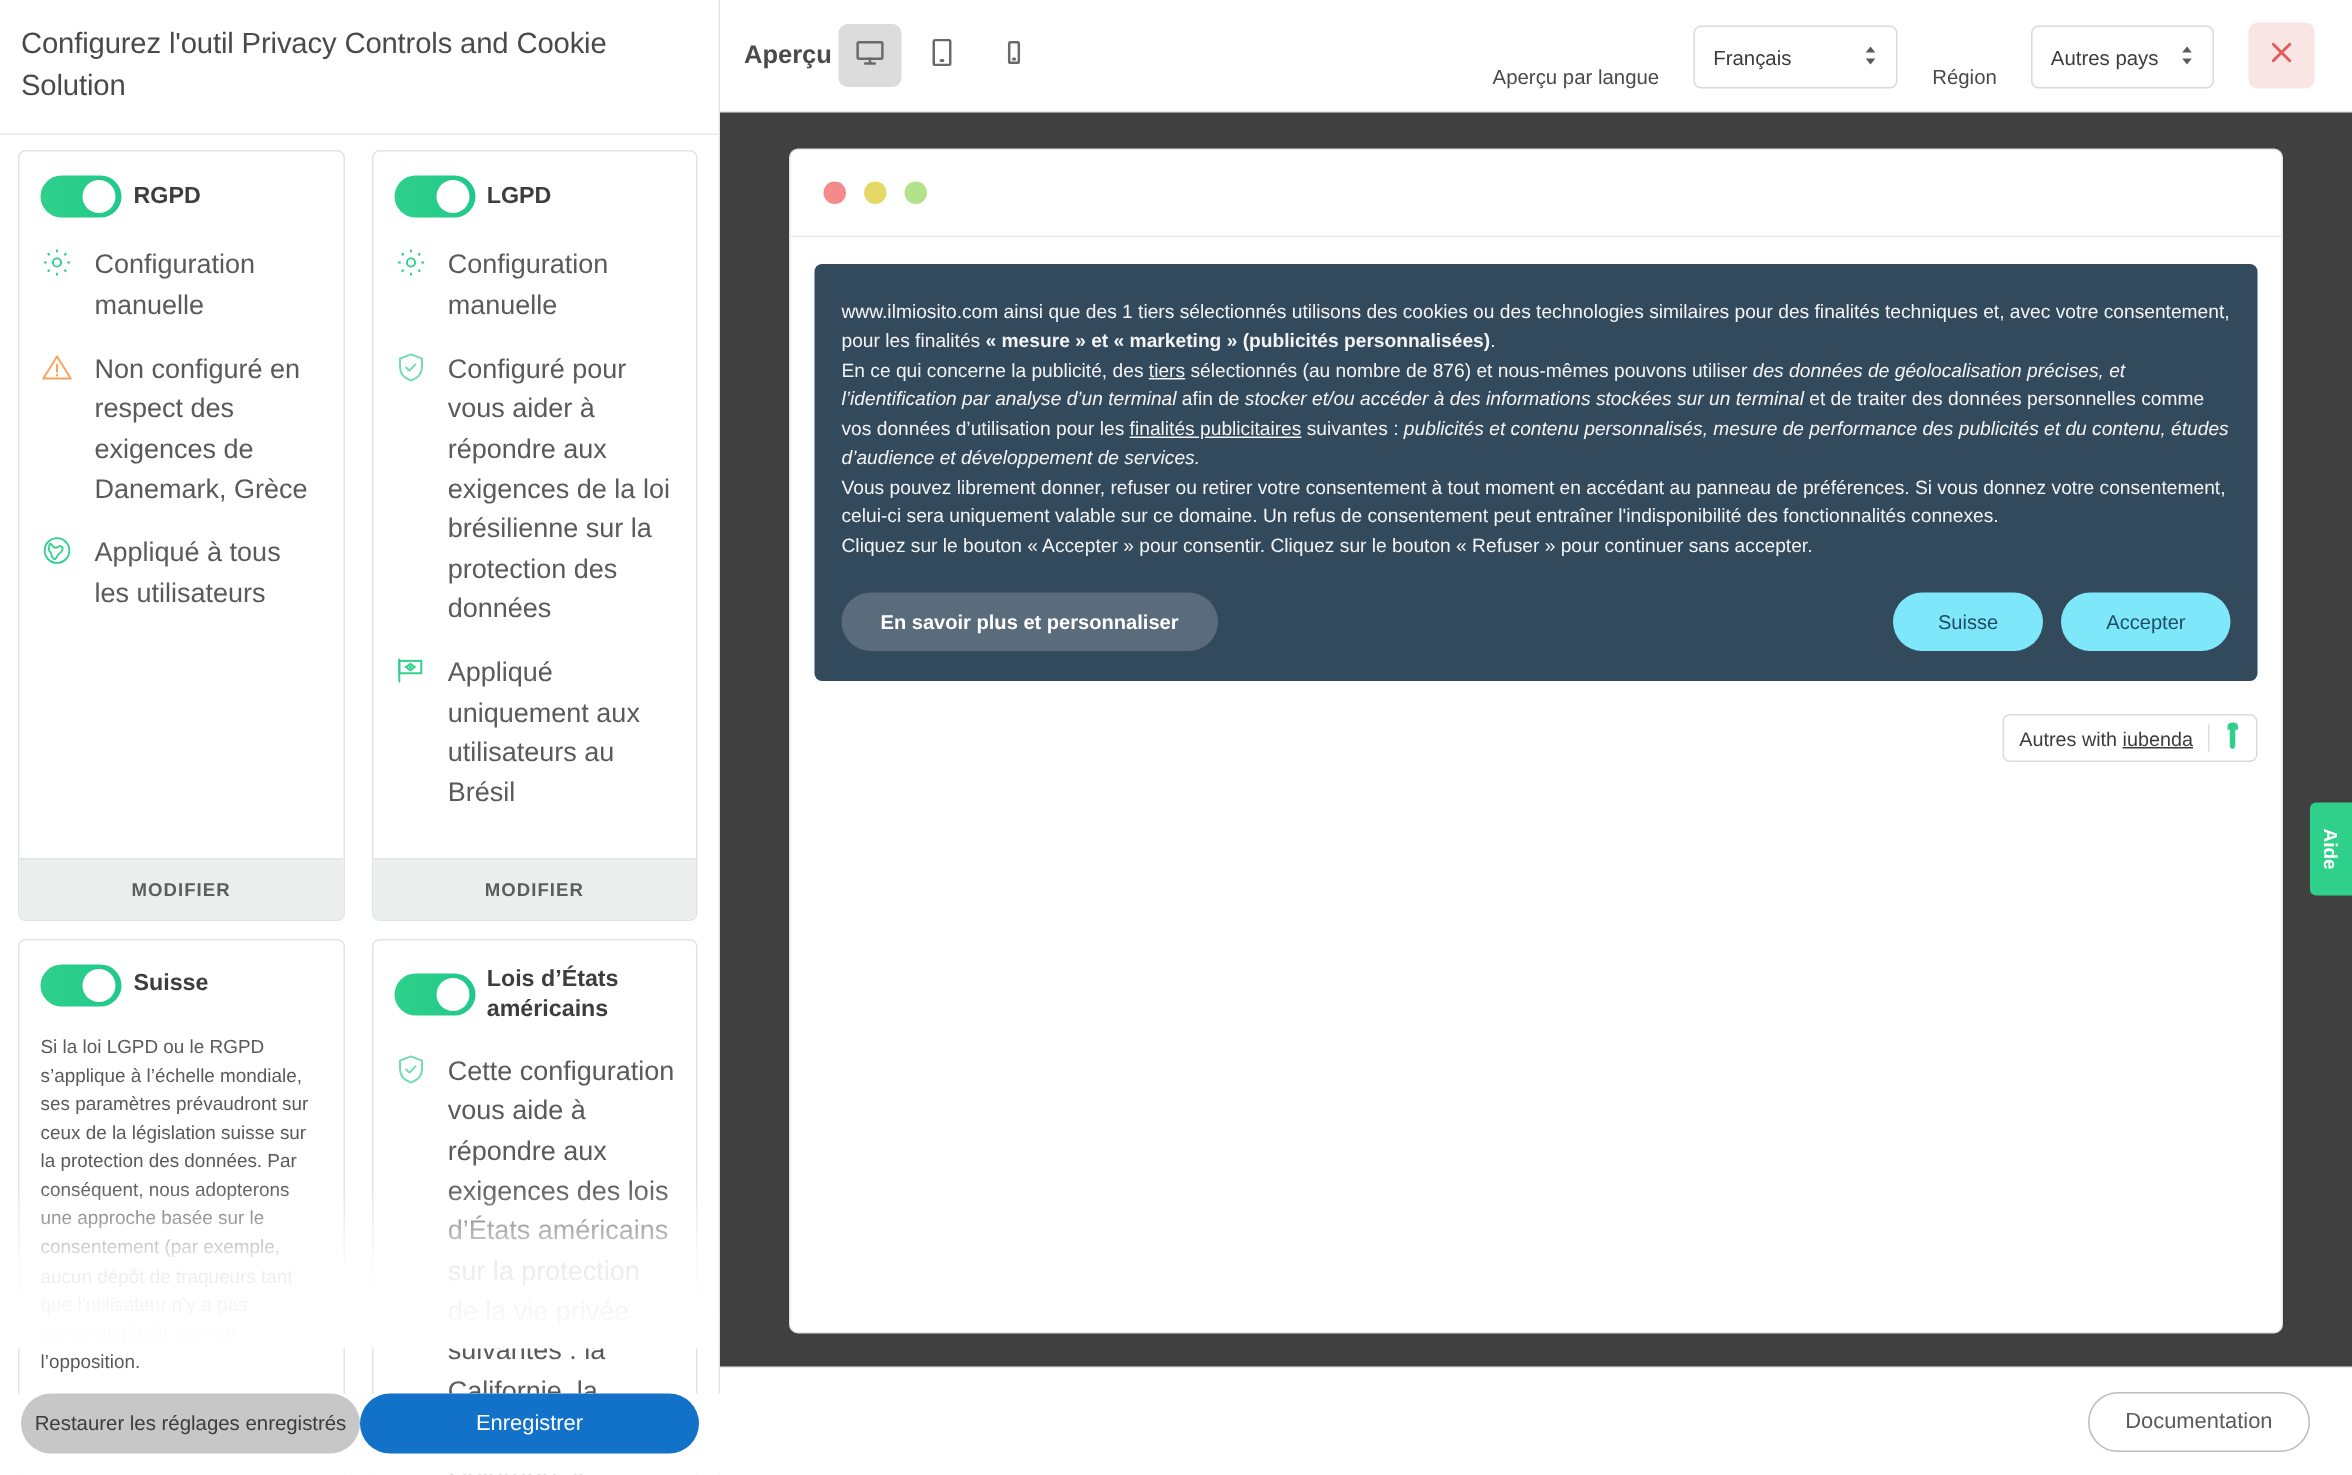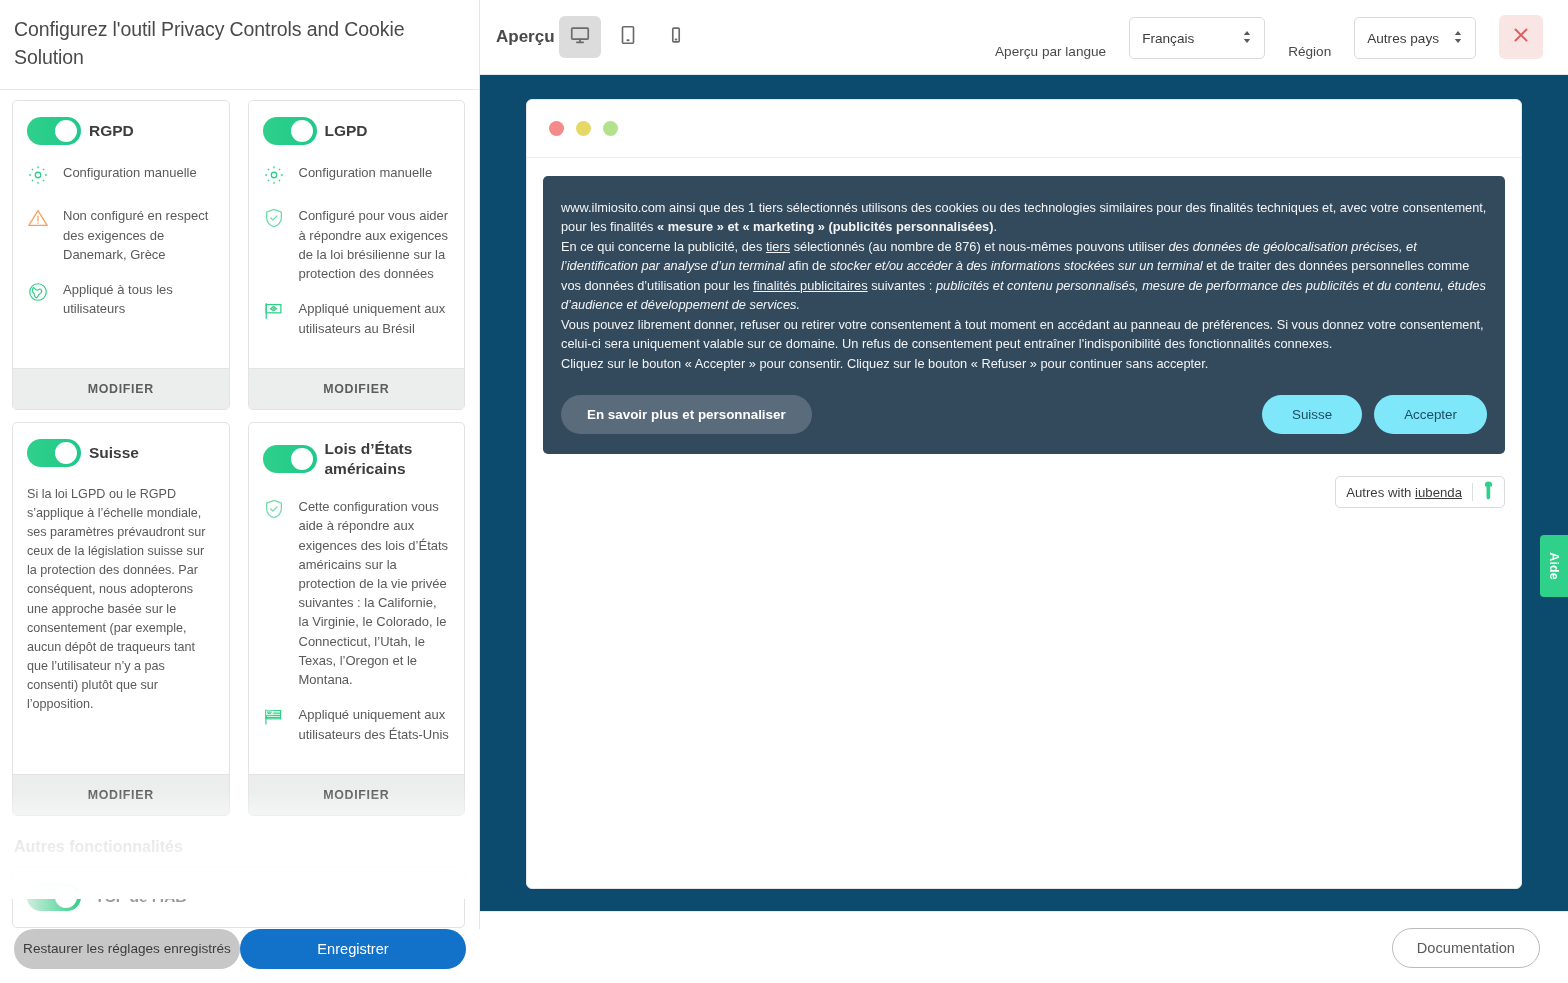--- a/index.html
+++ b/index.html
@@ -52,21 +52,21 @@
   }
   .toggle .knob {
     position: absolute; top: 3px; left: 28px;
     width: 22px; height: 22px; border-radius: 50%;
     background: #fff;
   }
   .toggle.faded { background: linear-gradient(90deg,#cfeedd,#2fd08a); }
 
   .feat { display: flex; gap: 12px; margin-bottom: 16px; align-items: flex-start; }
   .feat .ic { width: 24px; flex: 0 0 24px; padding-top: 1px; }
-  .feat .tx { font-size: 13px; color: #5a5a5a; line-height: 1.48; }
+  .feat .tx { font-size: 18px; color: #5a5a5a; line-height: 1.48; }
   .card-para { font-size: 12.6px; color: #5a5a5a; line-height: 1.52; }
 
   .card-foot {
     background: #eceded; border-top: 1px solid #e1e3e6;
     text-align: center; padding: 13px 0;
     font-size: 12.4px; font-weight: bold; letter-spacing: 0.7px;
     color: #5d5d5d; cursor: pointer;
   }
 
   .section-title {
@@ -122,21 +122,21 @@
     height: 42px; padding: 0 12px; display: flex; align-items: center; gap: 14px;
     font-size: 13.6px; color: #3c3c3c; cursor: pointer; min-width: 96px;
     justify-content: space-between;
   }
   .tb-select.lang { width: 136px; }
   .close-btn {
     width: 44px; height: 44px; border-radius: 6px; background: #fae5e5;
     display: flex; align-items: center; justify-content: center; cursor: pointer;
   }
 
-  .preview-area { flex: 1; padding: 24px 46px 0 46px; background: #0c4a6e; position: relative; }
+  .preview-area { flex: 1; padding: 24px 46px 0 46px; background: #404040; position: relative; }
   .browser {
     border: 1px solid #e4e6e8; border-radius: 6px; height: 790px;
     background: #fff; overflow: hidden; box-shadow: 0 1px 2px rgba(0,0,0,0.03);
   }
   .browser-bar {
     height: 58px; border-bottom: 1px solid #e9ebed;
     display: flex; align-items: center; gap: 12px; padding-left: 22px;
   }
   .dot { width: 15px; height: 15px; border-radius: 50%; }
   .browser-body { padding: 18px 16px 0 16px; position: relative; }

